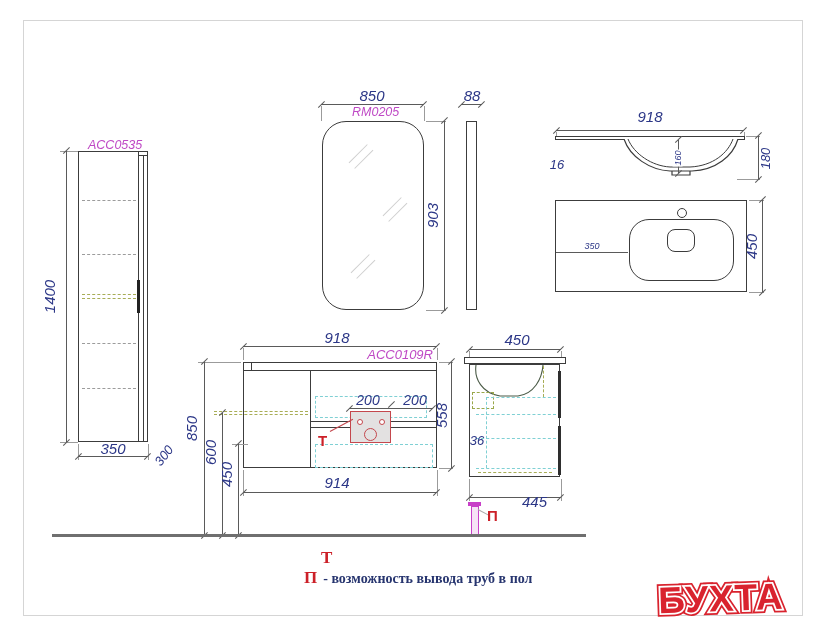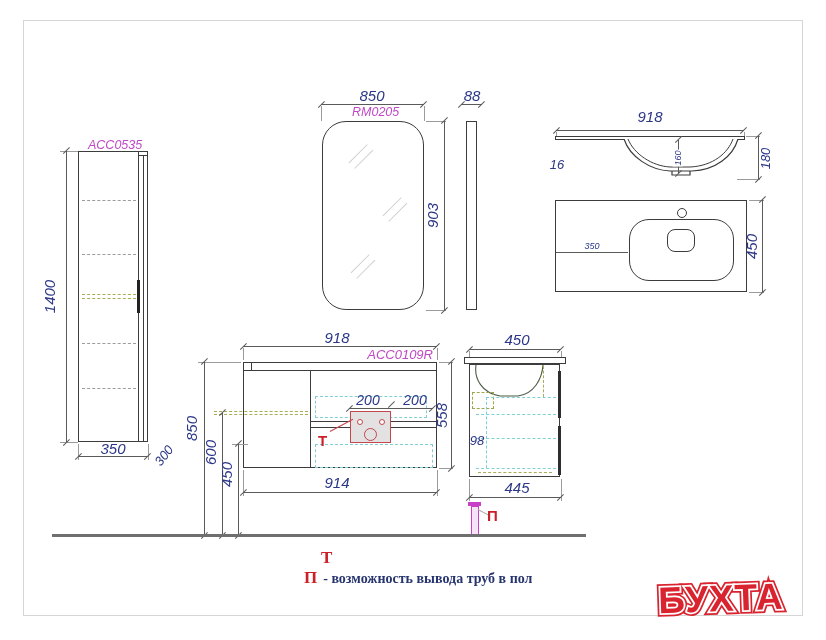--- a/index.html
+++ b/index.html
@@ -197,25 +197,25 @@
     <path d="M6,0 C4,14 12,28 30,31 L48,31 C64,29 72,14 73,0" fill="none" stroke="#4a5a46" stroke-width="1.1"></path>
   </svg>
   <div class="dash" style="left:472px;top:392px;width:20px;height:15px;border:1.3px dashed #9aa84a;"></div>
   <div class="dash dash-v c-olive" style="left:543px;top:366px;height:31px;"></div>
   <div class="dash dash-h c-cyan" style="left:486px;top:397px;width:70px;"></div>
   <div class="dash dash-h c-cyan" style="left:476px;top:414px;width:80px;"></div>
   <div class="dash dash-h c-cyan" style="left:476px;top:438px;width:80px;"></div>
   <div class="dash dash-h c-cyan" style="left:476px;top:468px;width:80px;"></div>
   <div class="dash dash-v c-cyan" style="left:486px;top:397px;height:71px;"></div>
   <div class="dash dash-h c-olive" style="left:478px;top:472px;width:74px;"></div>
-  <div class="dim d13" style="left:466px;top:433px;width:22px;">98</div>
+  <div class="dim d13" style="left:466px;top:433px;width:22px;">36</div>
   <div class="ext" style="left:469px;top:479px;width:1px;height:22px;"></div>
   <div class="ext" style="left:561px;top:479px;width:1px;height:22px;"></div>
   <div class="dl dh" style="left:469px;top:497px;width:92px;"></div>
-  <div class="dim d15" style="left:487px;top:479px;width:60px;">445</div>
+  <div class="dim d15" style="left:487px;top:493px;width:60px;text-align:right;">445</div>
 
   <div class="abs" style="left:468px;top:502px;width:13px;height:4px;background:#c83fc8;"></div>
   <div class="abs" style="left:471px;top:506px;width:8px;height:29px;border:1px solid #c83fc8;background:#f6e3f6;box-sizing:border-box;"></div>
   <div class="abs" style="left:478px;top:509px;width:13px;height:1px;background:#aaa;transform:rotate(28deg);transform-origin:left center;"></div>
   <div class="redtxt" style="left:487px;top:507px;">П</div>
 
   <div class="abs" style="left:52px;top:534px;width:534px;height:3px;background:#6f6f6f;"></div>
 
   <div class="legend-row" style="left:321px;top:548px;">
     <span class="legend-sym">Т</span>

